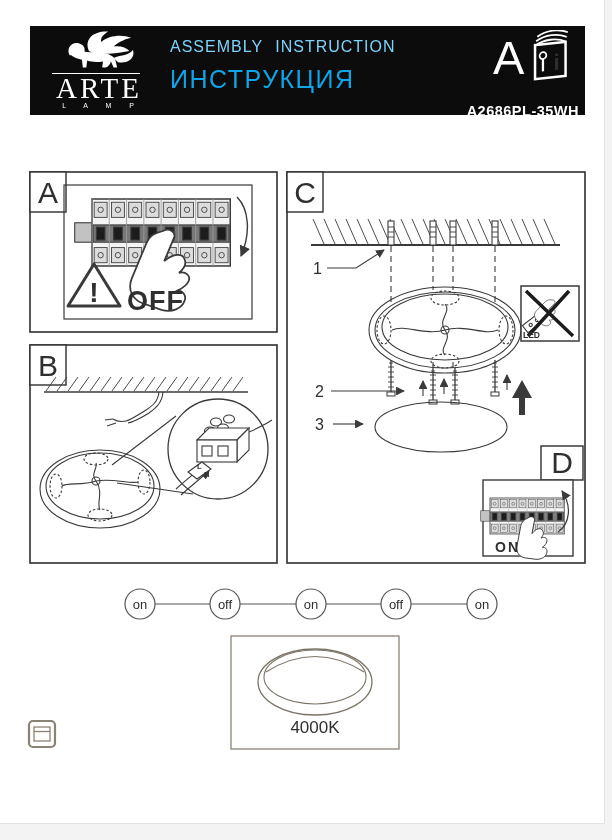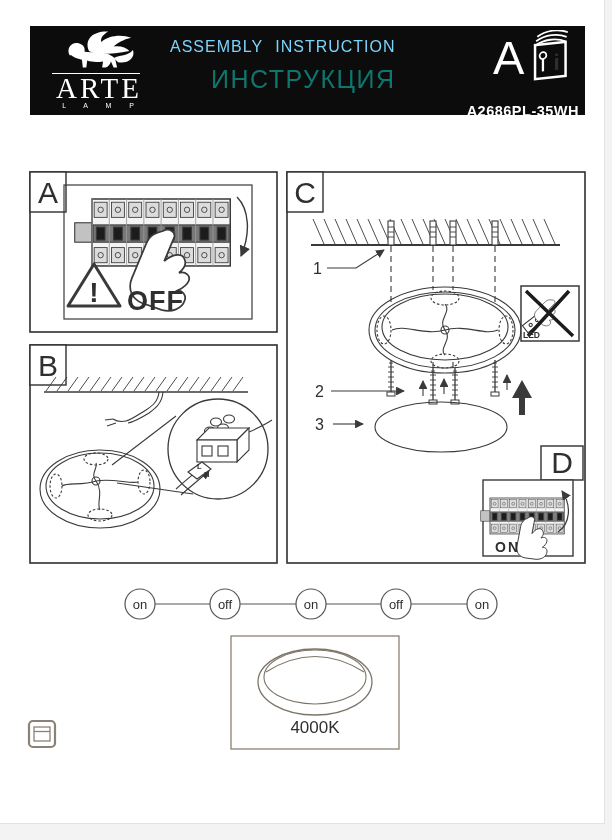--- a/index.html
+++ b/index.html
@@ -9,21 +9,21 @@
         border-right:1px solid #e2e2e2;border-bottom:1px solid #e2e2e2;}
   
   .header{position:absolute;left:30px;top:26px;width:555px;height:89px;background:#0c0c0c;color:#fff;}
   .logo{position:absolute;left:20px;top:2px;width:92px;text-align:right;}
   .logo svg{display:block;margin:0 auto;}
   .logo-rule{height:1px;background:#fff;margin:1px 2px 1px 2px;}
   .brand{font-family:"Liberation Serif",serif;font-size:29px;letter-spacing:3px;line-height:26px;}
   .brand-sub{font-size:7px;letter-spacing:8px;padding-left:6px;line-height:9px;}
   .titles{position:absolute;left:140px;top:12px;}
   .title-en{font-size:16px;letter-spacing:1px;word-spacing:7px;color:#7dd3fc;}
-  .title-ru{font-size:25px;letter-spacing:1.5px;margin-top:9px;color:#0f766e;text-align:right;}
+  .title-ru{font-size:25px;letter-spacing:1.5px;margin-top:9px;color:#0ea5e9;}
   .doc-letter{position:absolute;left:463px;top:4px;font-size:47px;color:#fff;}
   .booklet{position:absolute;left:498px;top:4px;}
   .model{position:absolute;right:6px;top:77px;font-size:14.5px;font-weight:bold;letter-spacing:.5px;}
   
   .art{position:absolute;left:0;top:0;}
   svg text{font-family:"Liberation Sans",sans-serif;fill:#2f2f2f;}
   .plabel{font-size:30px;}
   .cap-big{font-size:27px;font-weight:800;letter-spacing:1px;}
   .cap-on{font-size:14px;font-weight:800;letter-spacing:2px;}
   .ref{font-size:16px;}

